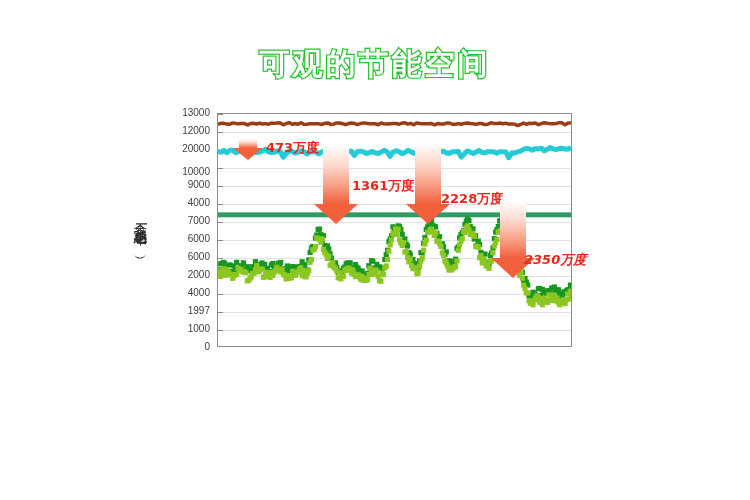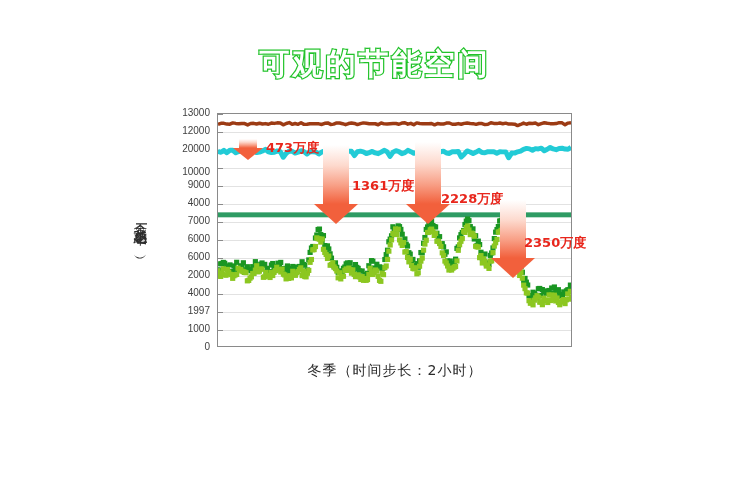--- a/index.html
+++ b/index.html
@@ -82,21 +82,20 @@
   }
 </style>
 </head>
 <body>
 
 <div id="stage">
 
   <div id="title">可观的节能空间</div>
 
   <div id="ylab">水泵总功率（kW）</div>
-  <div id="xlab">冬季（时间步长：2小时）</div>
 
   <div id="yticks">
       <div class="ytick" style="top: 108px;">13000</div>
       <div class="ytick" style="top: 126px;">12000</div>
       <div class="ytick" style="top: 144px;">20000</div>
       <div class="ytick" style="top: 167px;">10000</div>
       <div class="ytick" style="top: 180px;">9000</div>
       <div class="ytick" style="top: 198px;">4000</div>
       <div class="ytick" style="top: 216px;">7000</div>
       <div class="ytick" style="top: 234px; text-align: right;">6000</div>
@@ -694,16 +693,16 @@
       <div class="alabel" style="left: 352px; top: 177px; text-align: center;">1361万度</div>
       <div class="arrow" style="left: 406px; top: 142px; width: 44px; height: 82px;">
         <div class="shaft" style="width: 26px; top: 0px; height: 62px;"></div>
         <div class="head" style="top: 62px; border-left-width: 22px; border-right-width: 22px; border-top-width: 20px;"></div>
       </div>
       <div class="alabel" style="left: 441px; top: 190px;">2228万度</div>
       <div class="arrow" style="left: 491px; top: 200px; width: 44px; height: 78px;">
         <div class="shaft" style="width: 26px; top: 0px; height: 58px;"></div>
         <div class="head" style="top: 58px; border-left-width: 22px; border-right-width: 22px; border-top-width: 20px;"></div>
       </div>
-      <div class="alabel" style="left: 524px; top: 234px;">2350万度</div>
+      <div class="alabel" style="left: 524px; top: 251px; font-style: italic;">2350万度</div>
     </div>
 
 </div>
 
 </body></html>

